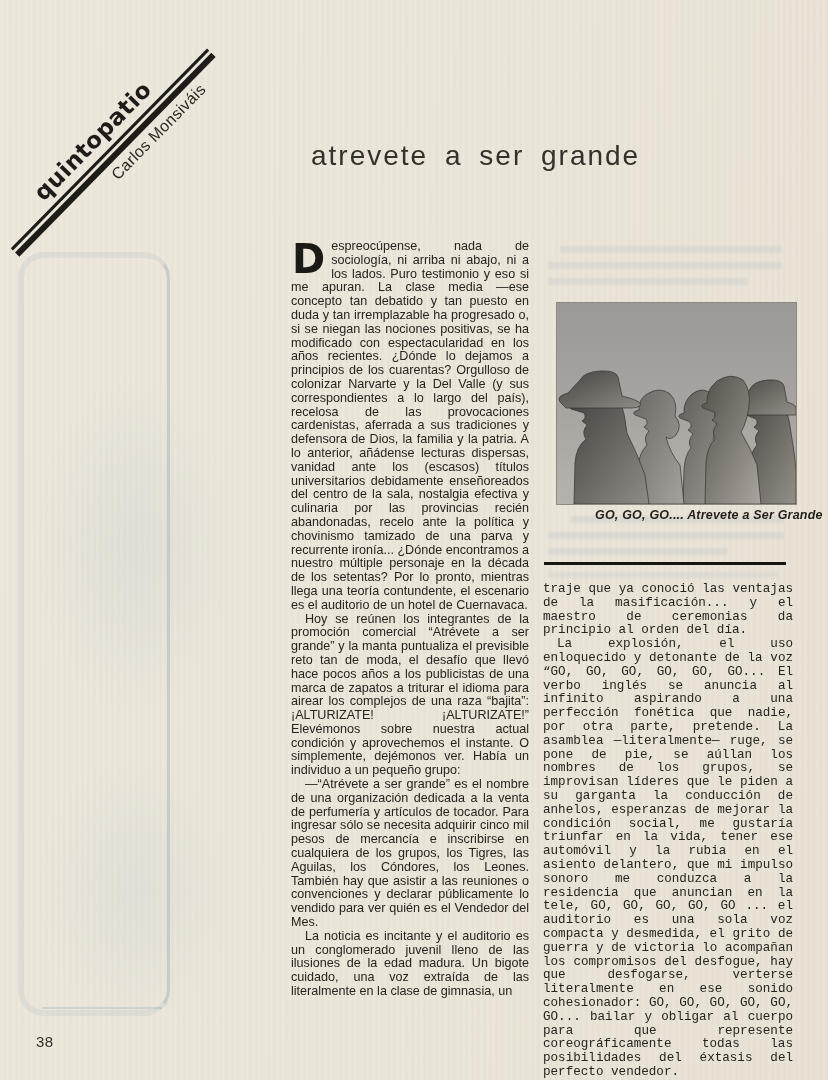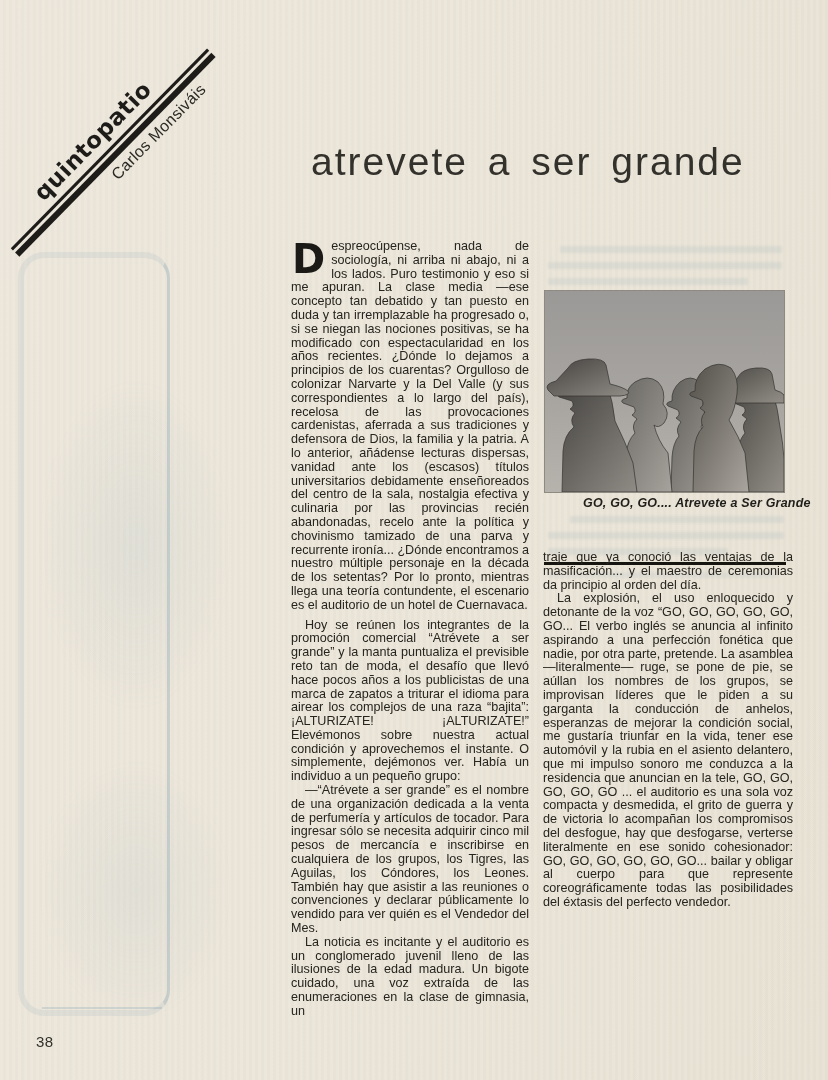--- a/index.html
+++ b/index.html
@@ -53,41 +53,41 @@
   .mast-rule-thin{height:3px;background:#1d1c19;margin-top:4px;}
   .mast-rule-thick{height:6px;background:#1d1c19;margin-top:3px;}
   .mast-author{
     text-align:right;padding-right:30px;margin-top:3px;
     font-size:16px;color:#2b2a25;letter-spacing:0.3px;
   }
 
   
   .title{
     position:absolute;left:311px;top:140px;margin:0;
-    font-size:39px;font-weight:200;letter-spacing:2px;word-spacing:7px;
+    font-size:28px;font-weight:200;letter-spacing:2px;word-spacing:7px;
     color:#33312c;
     font-family:"Liberation Sans",sans-serif;
   }
 
   
   .col{position:absolute;font-size:12.6px;line-height:13.8px;text-align:justify;color:#26241f;}
   .col p{margin:0;hyphens:auto;}
   .col p.indent{text-indent:14px;}
-  .col p.gap{margin-top:6px;}
+  .col p.gap{margin-top:0;}
   .col1{left:291px;top:240px;width:238px;}
-  .col2{left:543px;top:551px;width:250px;}
+  .col2{left:543px;top:583px;width:250px;font-family:Liberation Mono, monospace;}
   .dropcap{
     float:left;
     font-family:"DejaVu Sans","Liberation Sans",sans-serif;
     font-weight:800;font-size:40px;line-height:34px;
     padding:2px 6px 0 1px;color:#1b1a16;
   }
 
   
-  .figure{position:absolute;left:545px;top:291px;width:214px;margin:0;}
+  .figure{position:absolute;left:545px;top:291px;width:214px;margin:12px;}
   .figure svg{display:block;outline:1px solid rgba(70,66,60,0.55);}
   .figcaption{
     margin-top:4px;padding-left:38px;
     font-size:12.5px;font-weight:bold;font-style:italic;
     letter-spacing:0.2px;color:#211f1b;white-space:nowrap;
   }
 
   .hrule{position:absolute;left:544px;top:562px;width:242px;height:3px;background:#17150f;}
 
   .page-number{
@@ -118,21 +118,21 @@
     <div class="mast-rule-thick"></div>
     <div class="mast-author">Carlos Monsiváis</div>
   </div>
 
   <h1 class="title">atrevete a ser grande</h1>
 
   <div class="col col1">
     <p><span class="dropcap">D</span><span>espreocúpense, nada de sociología, ni arriba ni abajo, ni a los lados. Puro testimonio y eso si me apuran. La clase media —ese concepto tan debatido y tan puesto en duda y tan irremplazable ha progresado o, si se niegan las nociones positivas, se ha modificado con espectacularidad en los años recientes. ¿Dónde lo dejamos a principios de los cuarentas? Orgulloso de colonizar Narvarte y la Del Valle (y sus correspondientes a lo largo del país), recelosa de las provocaciones cardenistas, aferrada a sus tradiciones y defensora de Dios, la familia y la patria. A lo anterior, añádense lecturas dispersas, vanidad ante los (escasos) títulos universitarios debidamente enseñoreados del centro de la sala, nostalgia efectiva y culinaria por las provincias recién abandonadas, recelo ante la política y chovinismo tamizado de una parva y recurrente ironía... ¿Dónde encontramos a nuestro múltiple personaje en la década de los setentas? Por lo pronto, mientras llega una teoría contundente, el escenario es el auditorio de un hotel de Cuernavaca.</span></p>
     <p class="indent gap">Hoy se reúnen los integrantes de la promoción comercial “Atrévete a ser grande” y la manta puntualiza el previsible reto tan de moda, el desafío que llevó hace pocos años a los publicistas de una marca de zapatos a triturar el idioma para airear los complejos de una raza “bajita”: ¡ALTURIZATE! ¡ALTURIZATE!” Elevémonos sobre nuestra actual condición y aprovechemos el instante. O simplemente, dejémonos ver. Había un individuo a un pequeño grupo:</p>
     <p class="indent">—“Atrévete a ser grande” es el nombre de una organización dedicada a la venta de perfumería y artículos de tocador. Para ingresar sólo se necesita adquirir cinco mil pesos de mercancía e inscribirse en cualquiera de los grupos, los Tigres, las Aguilas, los Cóndores, los Leones. También hay que asistir a las reuniones o convenciones y declarar públicamente lo vendido para ver quién es el Vendedor del Mes.</p>
-    <p class="indent">La noticia es incitante y el auditorio es un conglomerado juvenil lleno de las ilusiones de la edad madura. Un bigote cuidado, una voz extraída de las enumeraciones en la clase de gimnasia, un</p>
+    <p class="indent">La noticia es incitante y el auditorio es un conglomerado juvenil lleno de las ilusiones de la edad madura. Un bigote cuidado, una voz extraída de las literalmente en la clase de gimnasia, un</p>
   </div>
 
   <figure class="figure">
     <svg viewBox="0 0 239 201" width="239" height="201" role="img">
       <defs>
         <linearGradient id="bgG" x1="0" y1="0" x2="0" y2="1">
           <stop offset="0" stop-color="#9b9997"></stop>
           <stop offset="0.55" stop-color="#a8a5a1"></stop>
           <stop offset="1" stop-color="#b6b2ac"></stop>
         </linearGradient>

